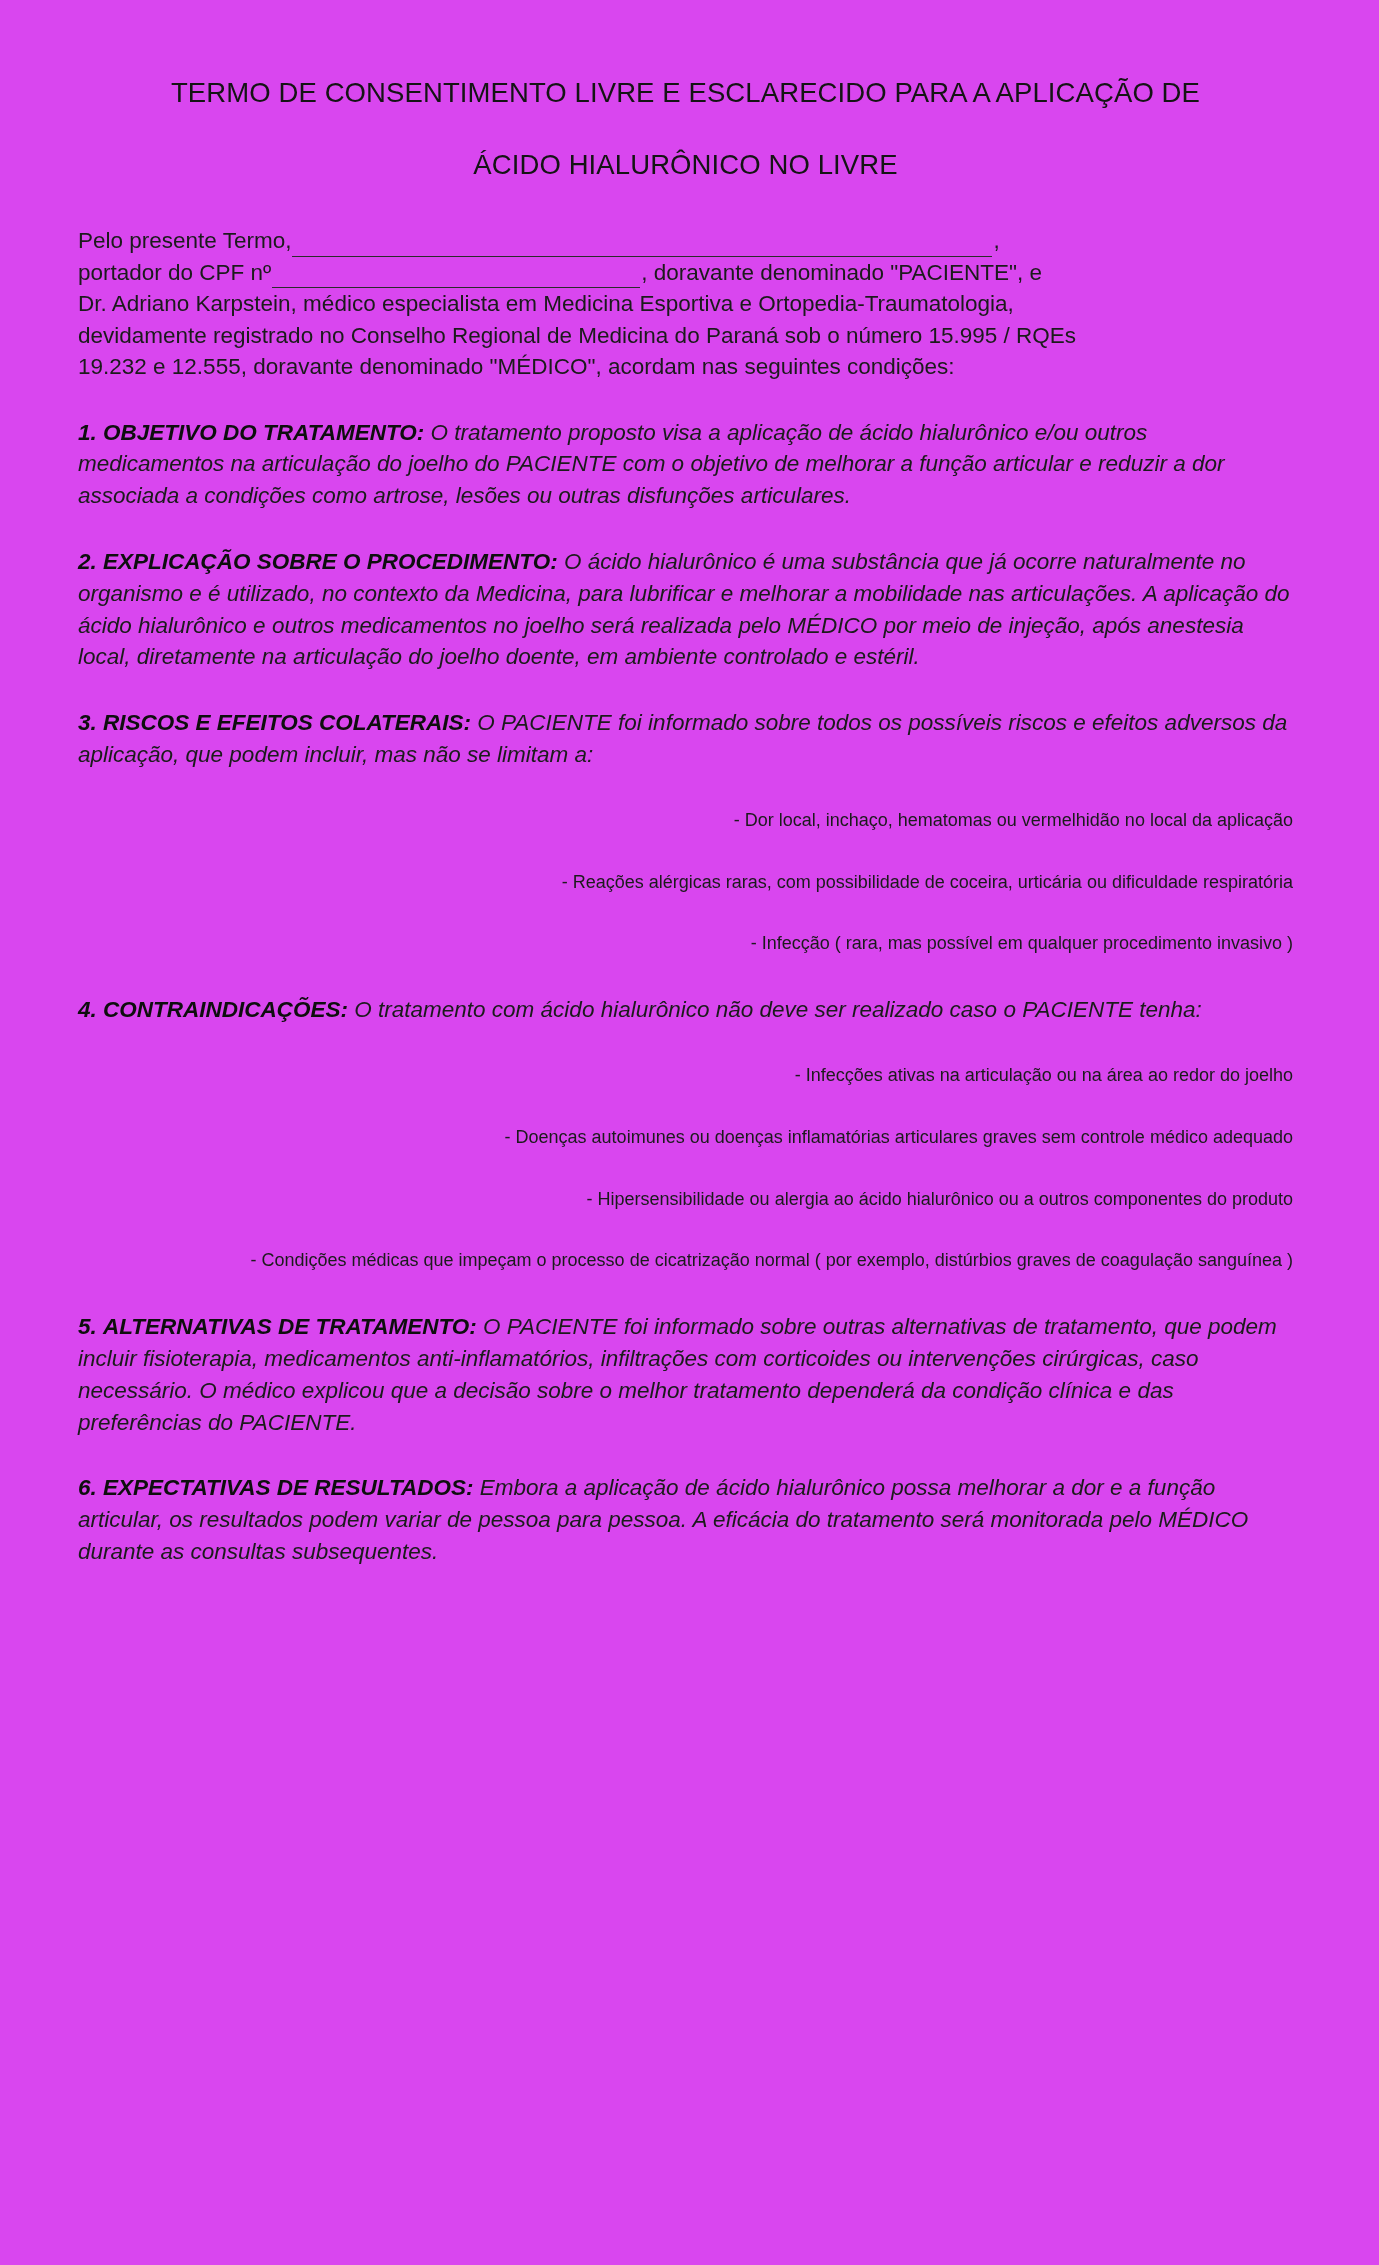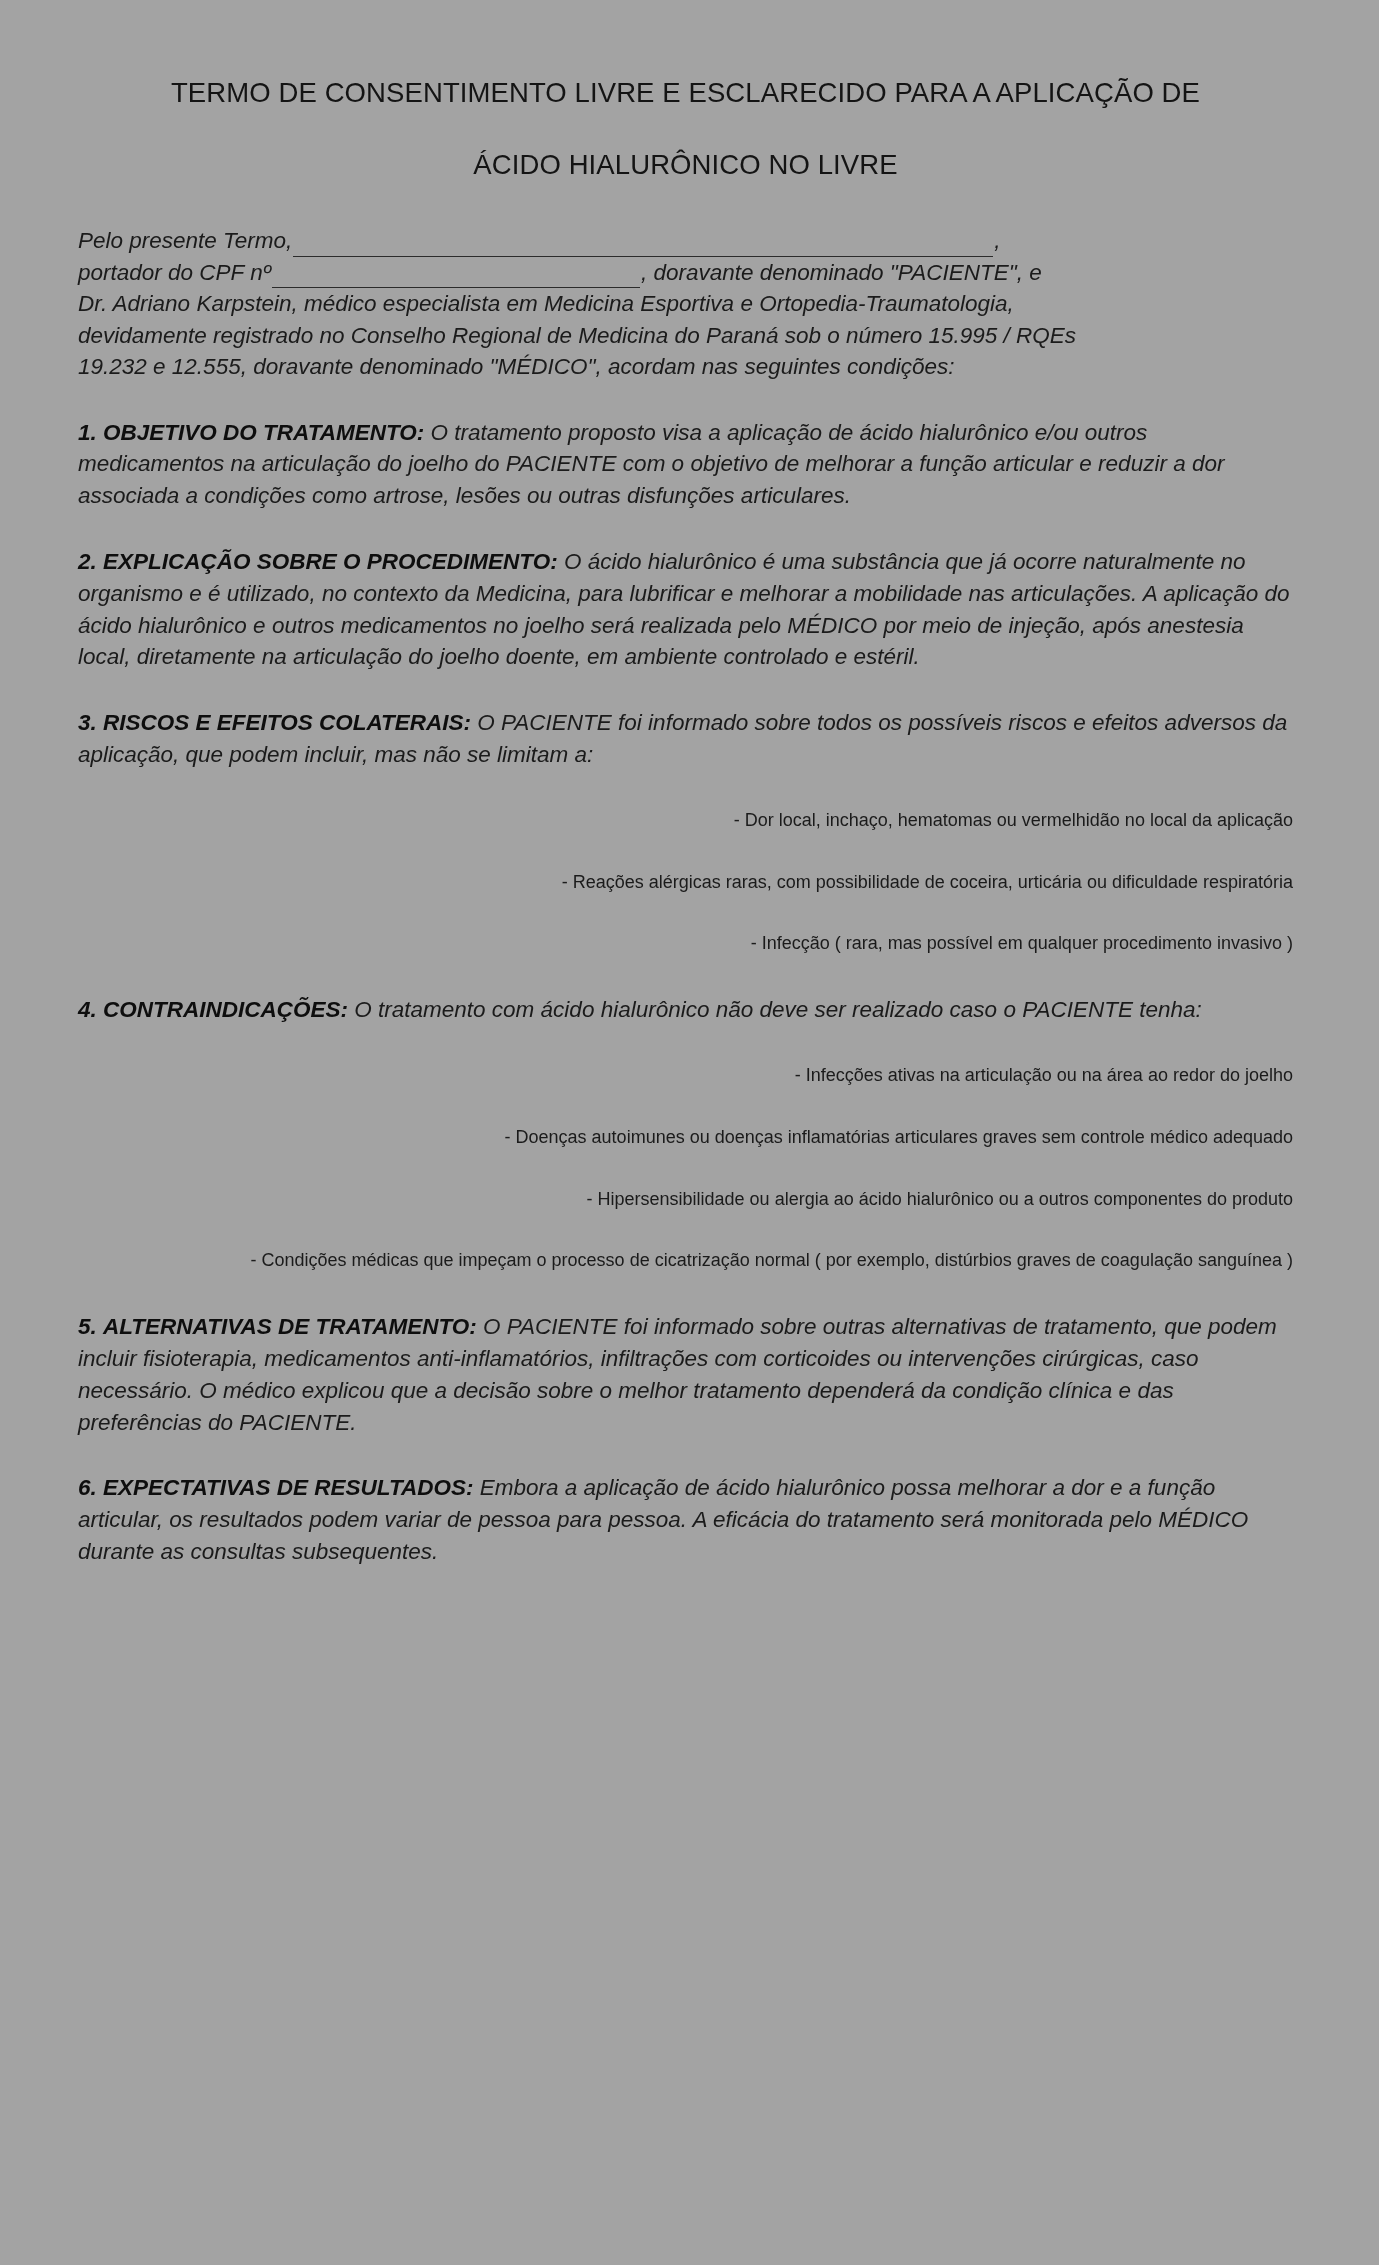--- a/index.html
+++ b/index.html
@@ -15,21 +15,21 @@
     color: #1b1b1b;
     -webkit-font-smoothing: antialiased;
     overflow: hidden;
   }
   .page {
     position: relative;
     width: 1379px;
     height: 2265px;
     box-sizing: border-box;
     padding: 0;
-    background: #a3a3a3;
+    background: #d946ef;
   }
   .content {
     position: absolute;
     left: 78px;
     top: 0;
     width: 1215px;
   }
   .doc-title {
     text-align: center;
     font-size: 27.5px;
@@ -49,21 +49,20 @@
 
   .intro {
     margin-top: 44px;
     font-size: 22.5px;
     line-height: 31.5px;
     color: #1b1b1b;
   }
   .intro-line {
     display: block;
     white-space: nowrap;
-    font-style: italic;
   }
   .fill-line {
     display: inline-block;
     border-bottom: 1.6px solid #2b2b2b;
     vertical-align: bottom;
     height: 17px;
     margin: 0 1px;
   }
   .fill-wide { width: 700px; }
   .fill-mid  { width: 368px; }

